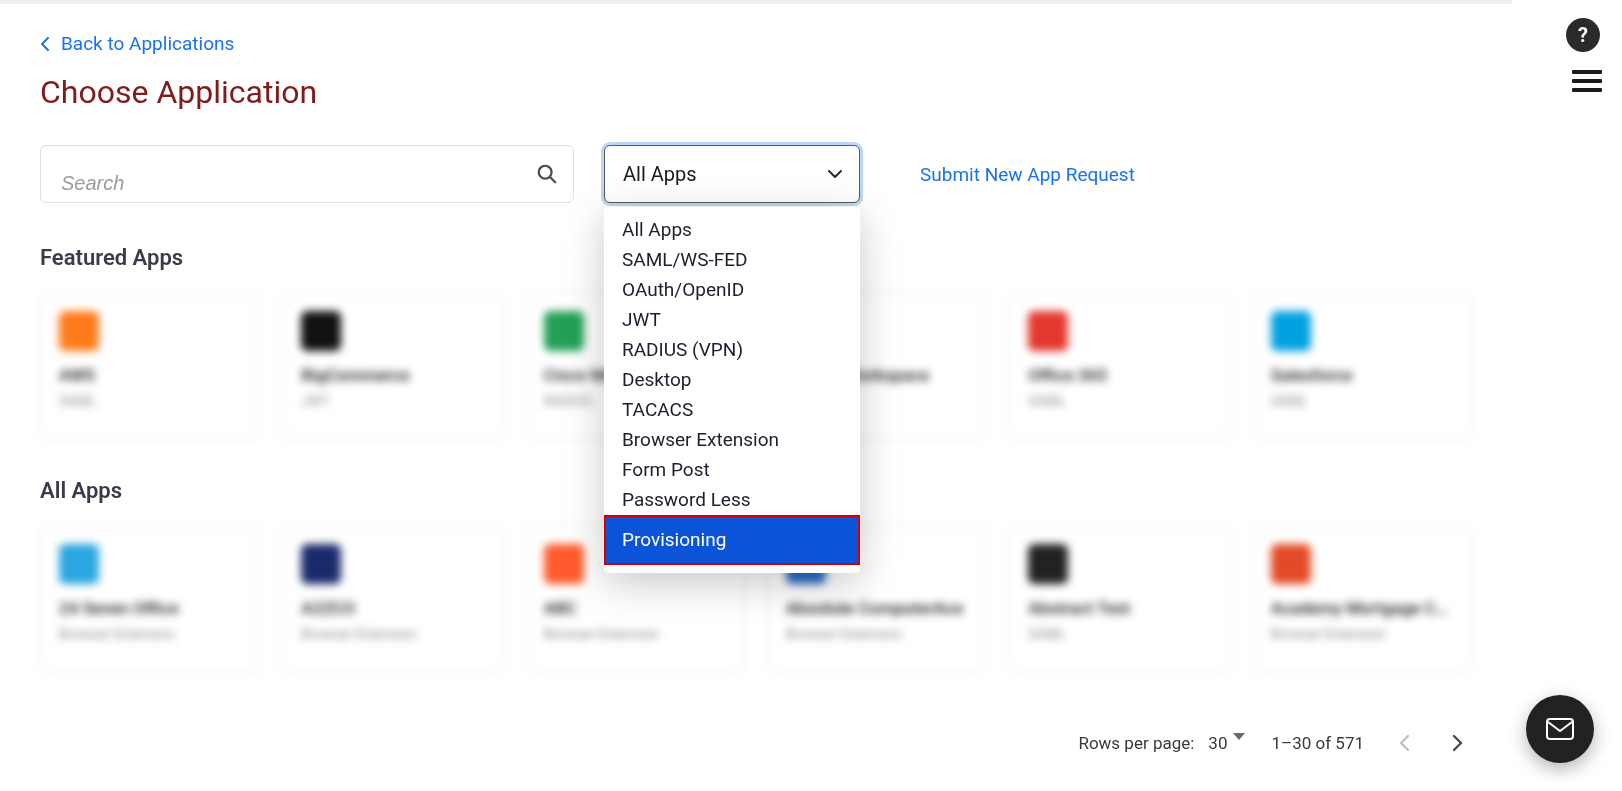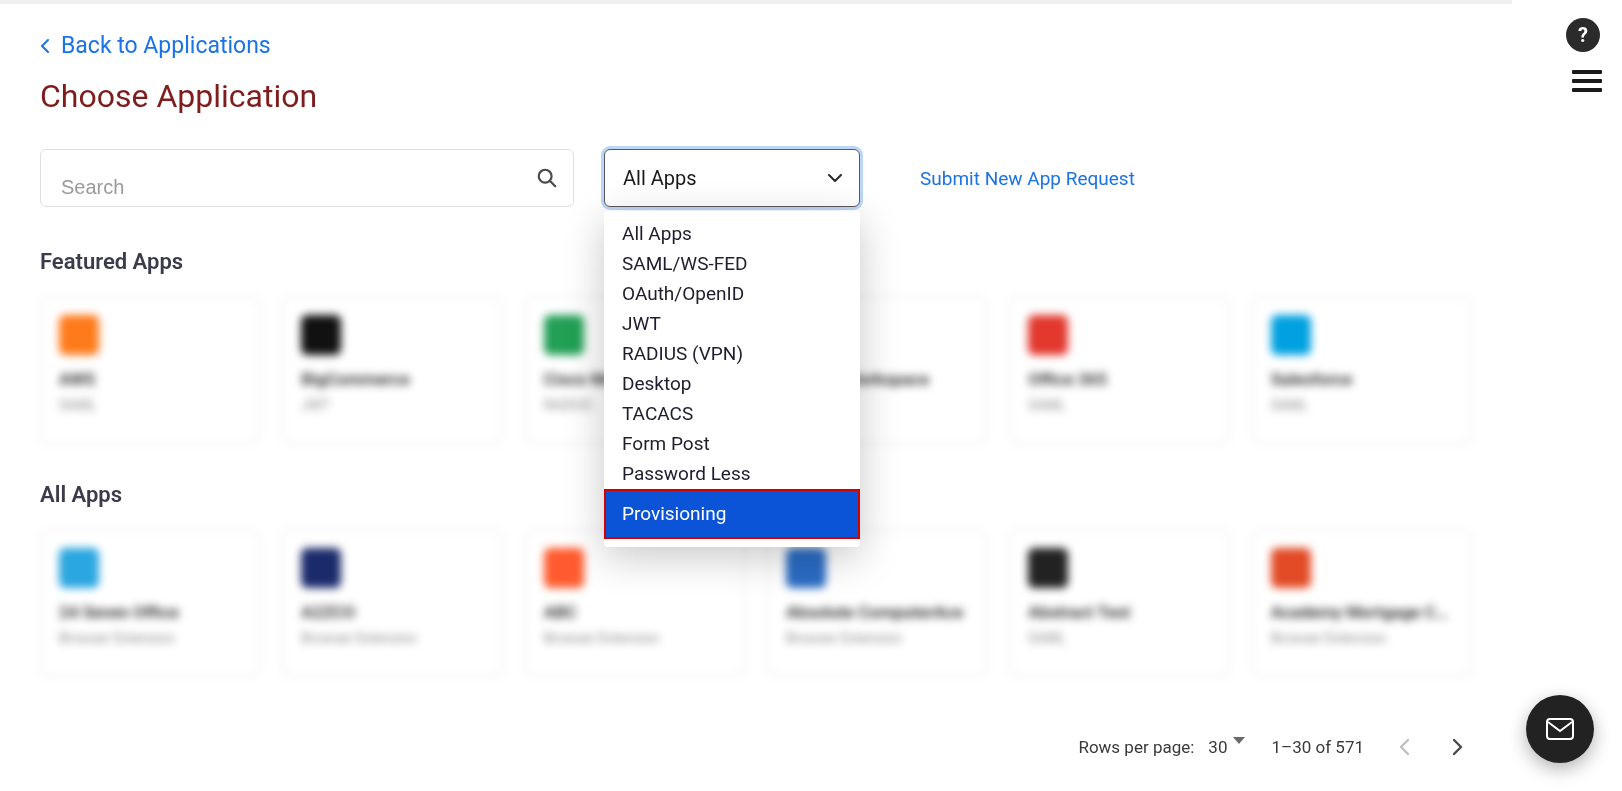--- a/index.html
+++ b/index.html
@@ -13,21 +13,21 @@
     width: 1512px;
     padding: 0 40px;
     position: relative;
     border-top: 4px solid #f0f0f0;
   }
   .back-link {
     display: inline-flex;
     align-items: center;
     gap: 12px;
     color: #1a73e8;
-    font-size: 23px;
+    font-size: 19px;
     margin: 28px 0 18px 0;
     cursor: pointer;
     text-decoration: none;
   }
   .back-link svg { width: 9px; height: 14px; }
   .page-title {
     font-size: 32px;
     font-weight: 400;
     color: #7f1d1d;
     margin-bottom: 34px;
@@ -44,20 +44,21 @@
   }
   .search-input {
     width: 100%;
     height: 58px;
     border: 1.5px solid #e0e0e0;
     border-radius: 6px;
     padding: 18px 56px 0 20px;
     font-size: 20px;
     color: #7f1d1d;
     outline: none;
+    font-style: italic;
   }
   .search-input::placeholder { color: #9b9b9b; }
   .search-icon {
     position: absolute;
     right: 16px;
     top: 50%;
     transform: translateY(-50%);
     width: 22px; height: 22px;
     color: #4a4a4a;
   }
@@ -248,20 +249,21 @@
           </svg>
       </div>
       <div class="dropdown" id="dropdown">
           <div class="dropdown-item">All Apps</div>
           <div class="dropdown-item">SAML/WS-FED</div>
           <div class="dropdown-item">OAuth/OpenID</div>
           <div class="dropdown-item">JWT</div>
           <div class="dropdown-item">RADIUS (VPN)</div>
           <div class="dropdown-item">Desktop</div>
           <div class="dropdown-item">TACACS</div>
+          <div class="dropdown-item">Browser Extension</div>
           <div class="dropdown-item">Form Post</div>
           <div class="dropdown-item">Password Less</div>
           <div class="dropdown-item highlight">Provisioning</div>
         </div>
     </div>
 
 
     <a class="submit-link">Submit New App Request</a>
   </div>
 

